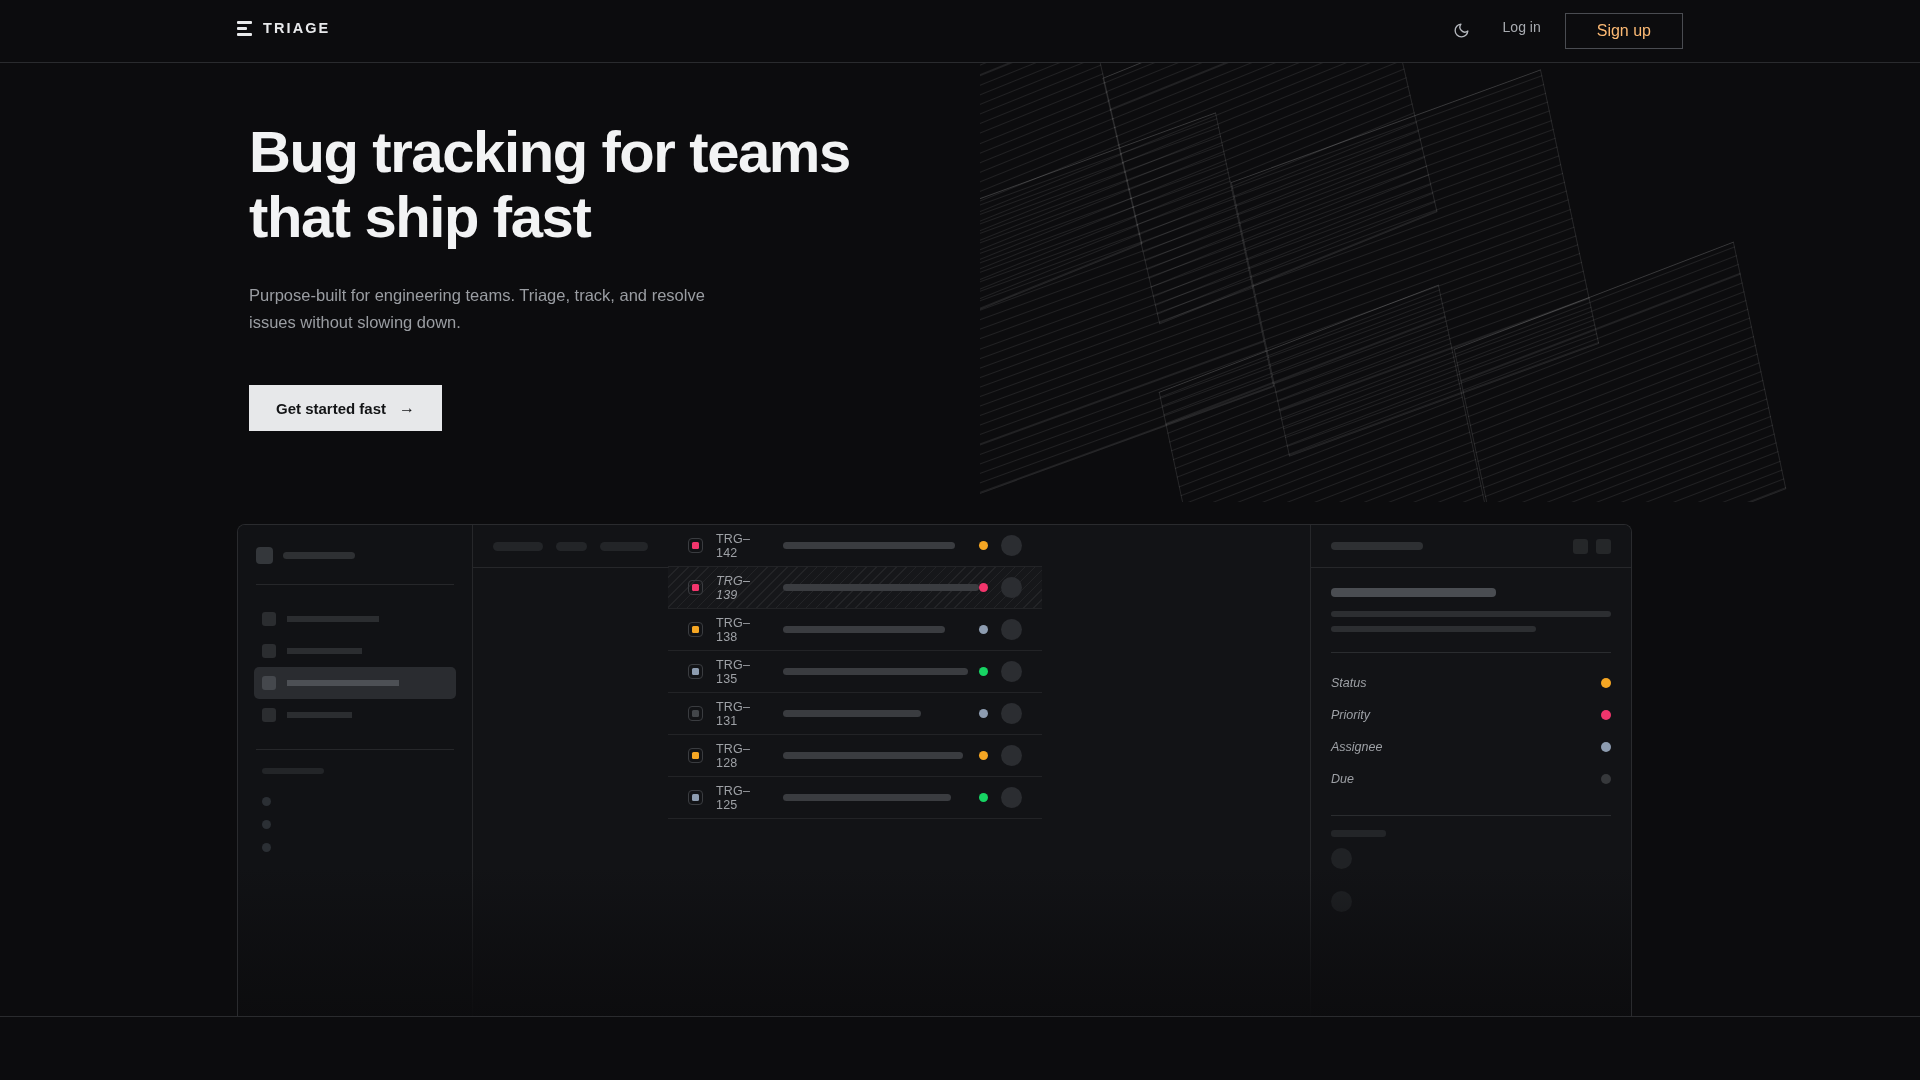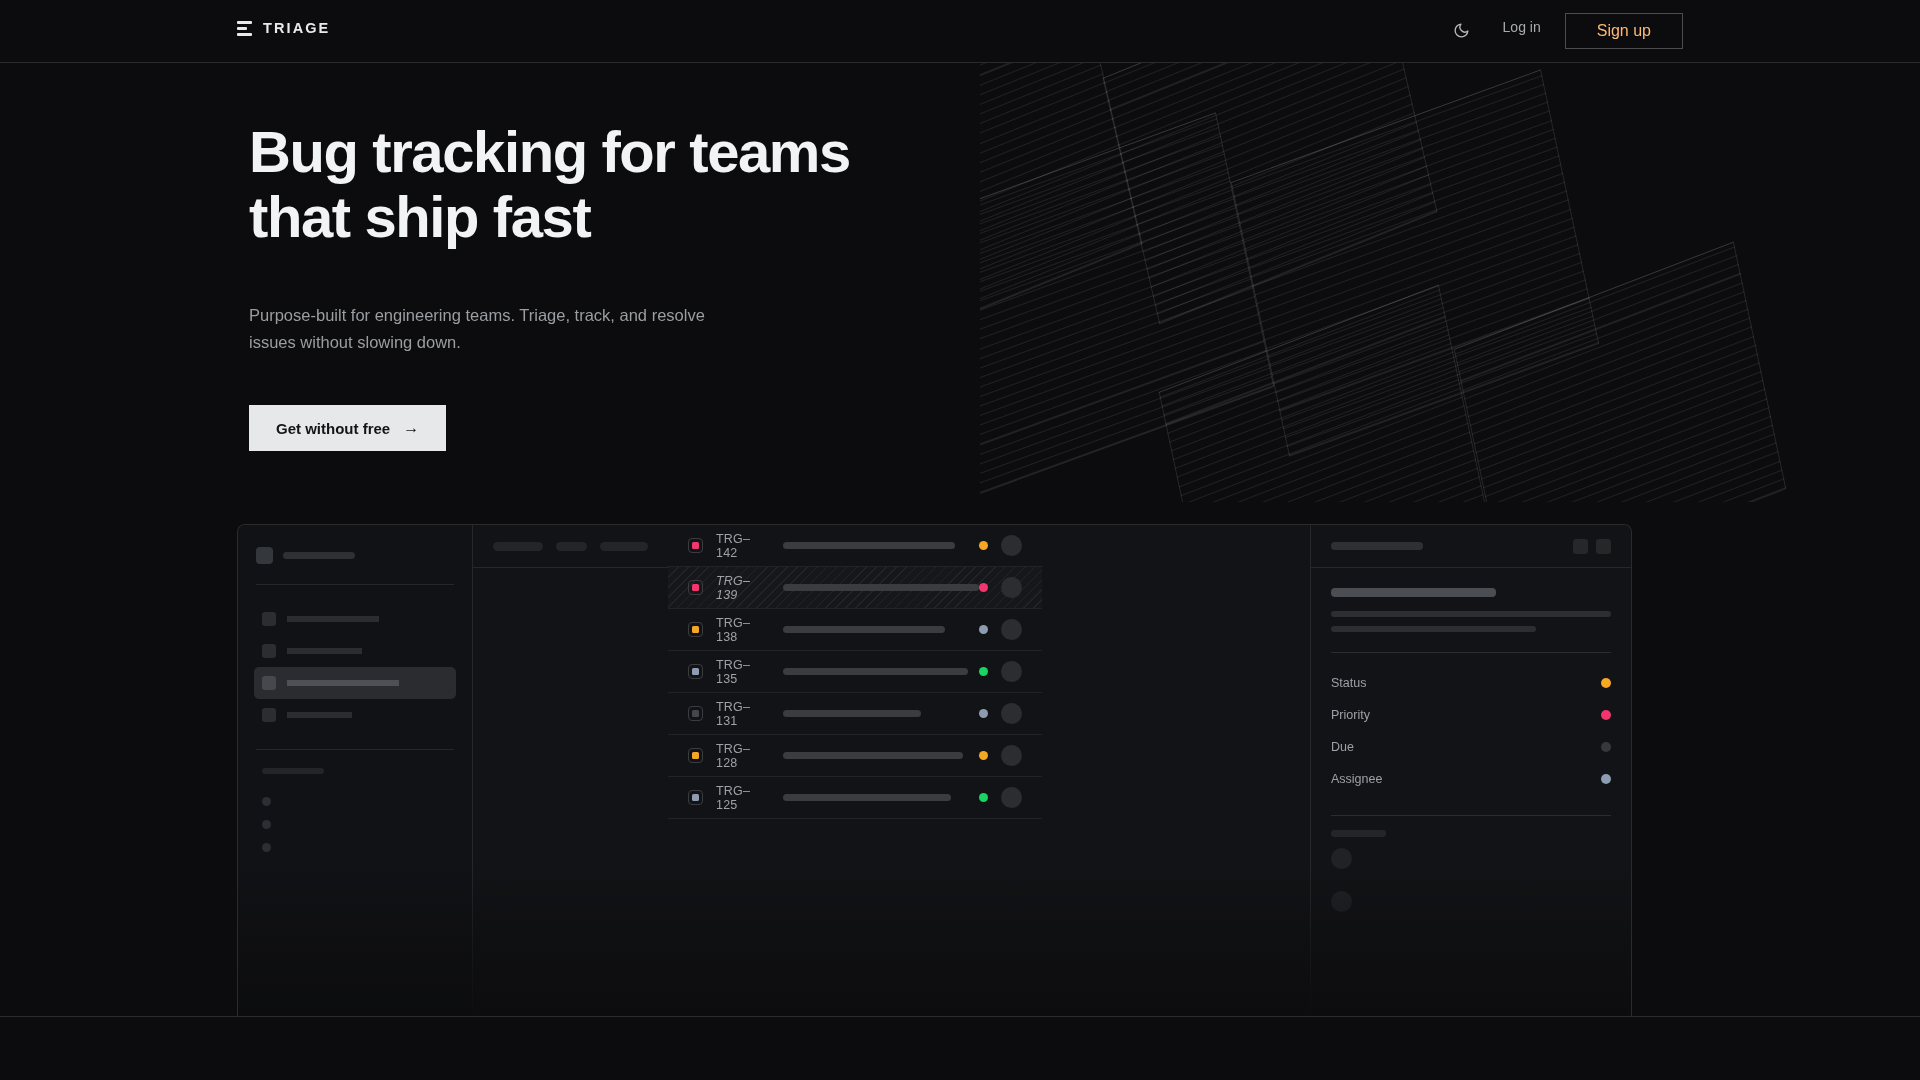--- a/index.html
+++ b/index.html
@@ -53,21 +53,21 @@
   .icon-moon svg { display:block; }
   .nav-link { color:#a8abb0; font-size:14px; cursor:pointer; padding:6px 4px; }
   .nav-cta { border:1px solid #4a4c51; color:#fdba74; font-size:16px;
              padding:8px 31px; background:transparent; cursor:pointer;
              font-family:inherit; }
 
   
   .hero { position:absolute; left:249px; top:120px; z-index:10; }
   .hero h1 { color:#f2f3f4; font-size:58px; line-height:1.12; font-weight:700;
              letter-spacing:-1.4px; max-width:640px; }
-  .hero p { color:#9a9da2; font-size:16.5px; line-height:1.62; margin-top:52px;
+  .hero p { color:#9a9da2; font-size:16.5px; line-height:1.62; margin-top:32px;
             max-width:470px; }
   .hero-cta { margin-top:50px; display:inline-flex; align-items:center; gap:13px;
               background:#e7e8ea; color:#131416; font-size:15px; font-weight:700;
               padding:14px 27px; border:none; cursor:pointer;
               font-family:inherit; }
   .hero-cta .arr { font-size:16px; font-weight:400; }
 
   
   .appmock { position:absolute; left:237px; top:524px; width:1395px; height:492px;
              border:1px solid #2a2b2e; border-bottom:none;
@@ -118,21 +118,21 @@
   .pri b { display:block; width:7px; height:7px; border-radius:1.5px; }
   .row-id { color:#9ea1a6; font-size:12.5px; margin-left:13px; width:55px;
             flex:0 0 55px; letter-spacing:0.2px; }
   .row-title { height:7px; border-radius:4px; background:#3a3c40; margin-left:12px; }
   .row-right { margin-left:auto; display:flex; align-items:center; gap:13px; }
   .st-dot { width:9px; height:9px; border-radius:50%; }
   .avatar { width:21px; height:21px; border-radius:50%; background:#2b2d31; }
 
   
   .mock-detail { width:320px; flex:0 0 320px; background:#121316;
-                 display:flex; flex-direction:column; }
+                 display:flex; flex-direction:column;font-style:italic; }
   .detail-head { height:43px; flex:0 0 43px; border-bottom:1px solid #26272a;
                  display:flex; align-items:center; padding:0 20px; }
   .detail-head .sk-bar { height:8px; width:92px; border-radius:4px; background:#2e3033; }
   .detail-head .btns { margin-left:auto; display:flex; gap:8px; }
   .detail-head .btns i { display:block; width:15px; height:15px; border-radius:3px;
                          background:#252729; }
   .detail-body { padding:20px; }
   .d-title { height:9px; width:165px; border-radius:4px; background:#4a4d52; }
   .d-line { height:6px; border-radius:3px; background:#2c2e31; margin-top:9px; }
   .d-rule { height:1px; background:#2a2c2f; margin:20px 0 14px; }
@@ -184,21 +184,21 @@
     </div>
   </div>
 
   <div class="hero">
     <h1>
       <span>Bug tracking for teams</span><br>
       <span>that ship fast</span>
     </h1>
     <p>Purpose-built for engineering teams. Triage, track, and resolve issues without slowing down.</p>
     <button class="hero-cta">
-      <span>Get without free</span>
+      <span>Get started fast</span>
       <span class="arr">→</span>
     </button>
   </div>
 
   <div class="appmock">
 
     <div class="mock-side">
       <div class="side-head">
         <span class="sk-sq"></span>
         <span class="sk sk-bar"></span>
@@ -342,26 +342,26 @@
         <div id="detail-fields">
             <div class="d-row">
               <span class="d-label">Status</span>
               <span class="d-val" style="background:#f5a623"></span>
             </div>
             <div class="d-row">
               <span class="d-label">Priority</span>
               <span class="d-val" style="background:#f2356c"></span>
             </div>
             <div class="d-row">
+              <span class="d-label">Assignee</span>
+              <span class="d-val" style="background:#8d9cb0"></span>
+            </div>
+            <div class="d-row">
               <span class="d-label">Due</span>
               <span class="d-val" style="background:#36383b"></span>
-            </div>
-            <div class="d-row">
-              <span class="d-label">Assignee</span>
-              <span class="d-val" style="background:#8d9cb0"></span>
             </div>
           </div>
         <div class="d-rule"></div>
         <div class="d-sub"></div>
         <div id="detail-comments">
             <div class="d-comment">
               <span class="av"></span>
             </div>
             <div class="d-comment">
               <span class="av"></span>

